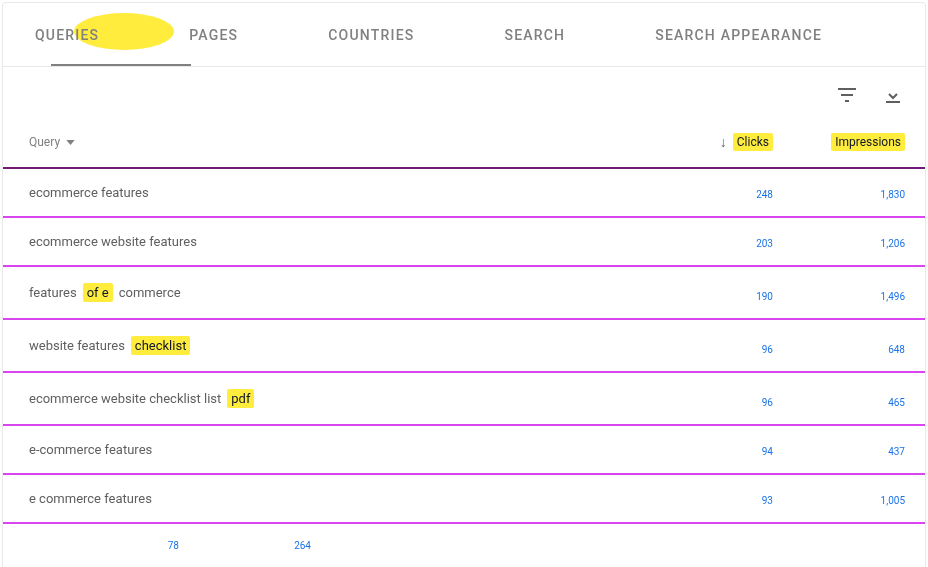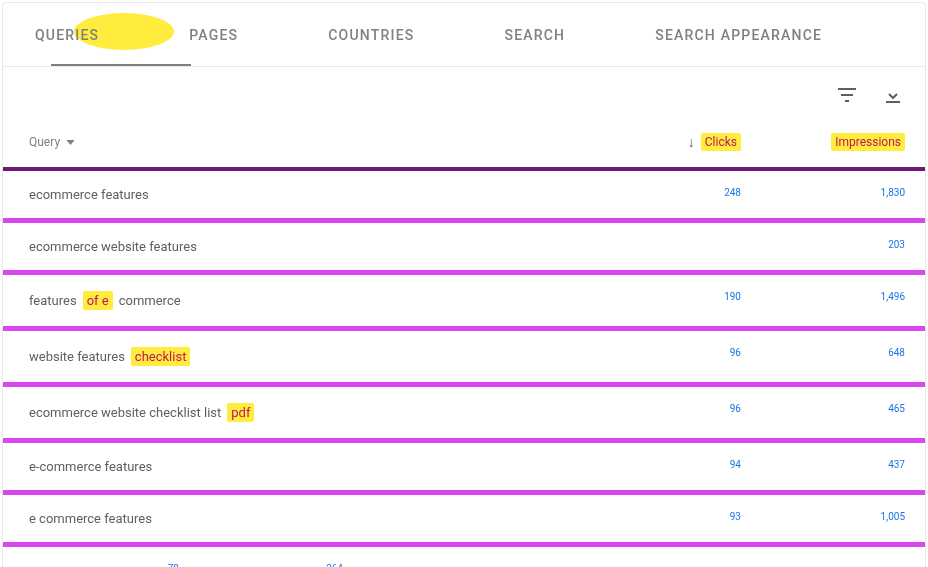--- a/index.html
+++ b/index.html
@@ -6,27 +6,27 @@
     body { font-family: Roboto, Arial, sans-serif; background: #fff; color: #5f5f5f; font-size: 13px; width: 928px; }
     .card { background: #fff; border: 1px solid #e8e8e8; border-radius: 4px; margin: 2px; }
     .tabs { display: flex; align-items: center; height: 64px; padding: 0 32px; border-bottom: 1px solid #e8e8e8; position: relative; }
     .tab { padding: 24px 0; margin-right: 90px; font-size: 14px; letter-spacing: 1.2px; color: #808080; font-weight: 500; cursor: pointer; position: relative; }
     .tab.last { margin-right: 8px; text-align: center; }
     .tab-active-line { position: absolute; left: 48px; bottom: 0; width: 140px; height: 2px; background: #808080; }
     .hl-circle { position: absolute; top: 10px; left: 71px; width: 100px; height: 37px; background: #ffec3d; border-radius: 50%/50%; z-index: 0; }
     .tab span { position: relative; z-index: 1; }
     .toolbar { display: flex; justify-content: flex-end; align-items: center; height: 40px; padding: 0 20px; margin-top: 8px; }
     .icon-btn { width: 24px; height: 24px; margin-left: 22px; cursor: pointer; fill: #5f5f5f; }
-    .head-row { display: flex; align-items: center; padding: 18px 20px 16px 26px; border-bottom: 4px solid #701a75; font-size: 12px; color: #808080; }
+    .head-row { display: flex; align-items: center; padding: 18px 20px 16px 26px; border-bottom: 2px solid #701a75; font-size: 12px; color: #808080; }
     .col-query { flex: 1; display: flex; align-items: center; gap: 6px; }
     .col-clicks { width: 150px; text-align: right; display: flex; justify-content: flex-end; align-items: center; }
-    .col-impr { width: 164px; text-align: right; }
-    .hl { background: #ffec3d; padding: 2px 4px; border-radius: 2px; color: #be185d; }
+    .col-impr { width: 132px; text-align: right; }
+    .hl { background: #ffec3d; padding: 2px 4px; border-radius: 2px; color: #0f172a; }
     .arrow-down { font-size: 14px; margin-right: 6px; color: #5f5f5f; }
-    .row { display: flex; align-items: flex-start; padding: 16px 20px 16px 26px; border-bottom: 5px solid #d946ef; }
+    .row { display: flex; align-items: flex-end; padding: 16px 20px 16px 26px; border-bottom: 2px solid #d946ef; }
     .row .col-query { color: #5f5f5f; font-size: 13px; }
     .metric { color: #1a73e8; font-size: 10px; }
     .chev { display: inline-block; width: 9px; height: 5px; }
   </style>
 </head>
 <body>
 
 <div class="card">
 
   <div class="tabs">
@@ -66,20 +66,21 @@
 
   <div id="rows-container">
       <div class="row">
         <div class="col-query">ecommerce features</div>
         <div class="col-clicks metric">248</div>
         <div class="col-impr metric">1,830</div>
       </div>
       <div class="row">
         <div class="col-query">ecommerce website features</div>
         <div class="col-clicks metric">203</div>
+        <div class="col-impr metric">1,206</div>
       </div>
       <div class="row">
         <div class="col-query">
           <span>features </span>
           <span class="hl">of e</span>
           <span>commerce</span>
         </div>
         <div class="col-clicks metric">190</div>
         <div class="col-impr metric">1,496</div>
       </div>

